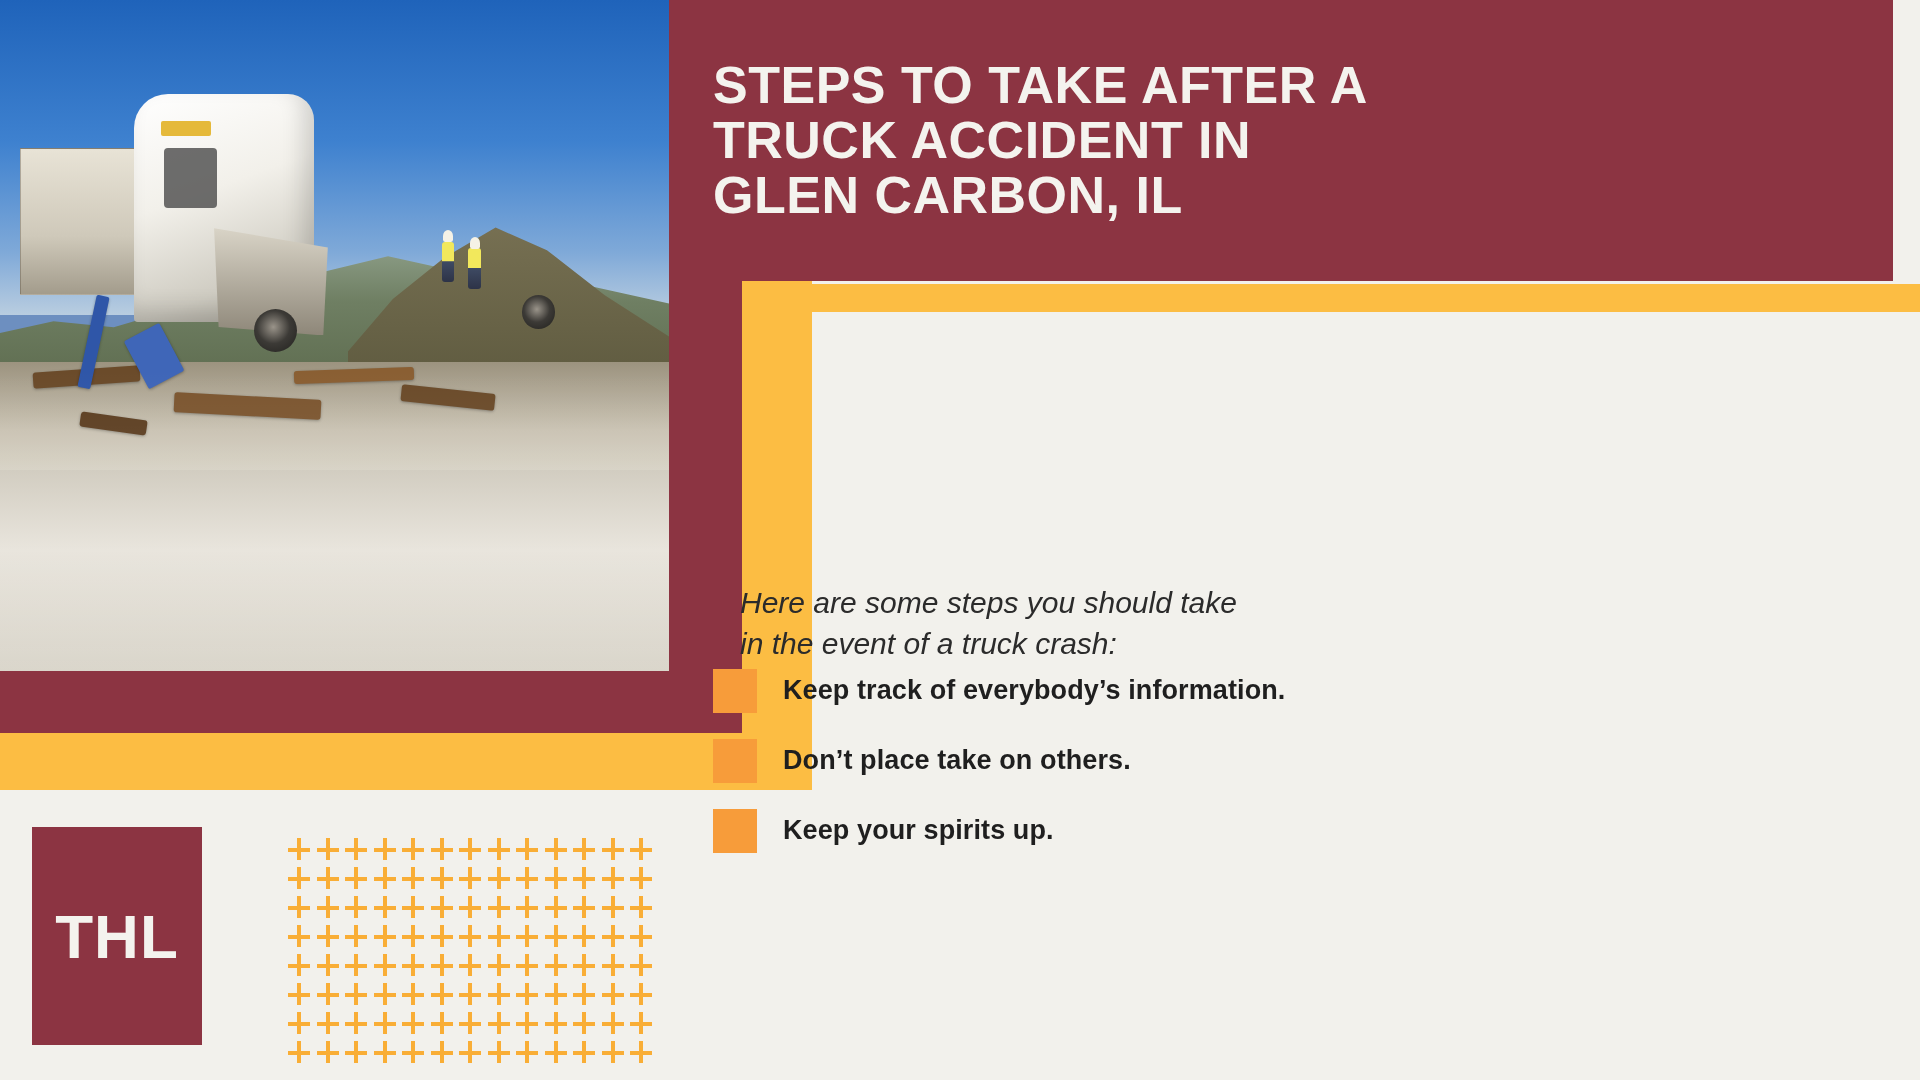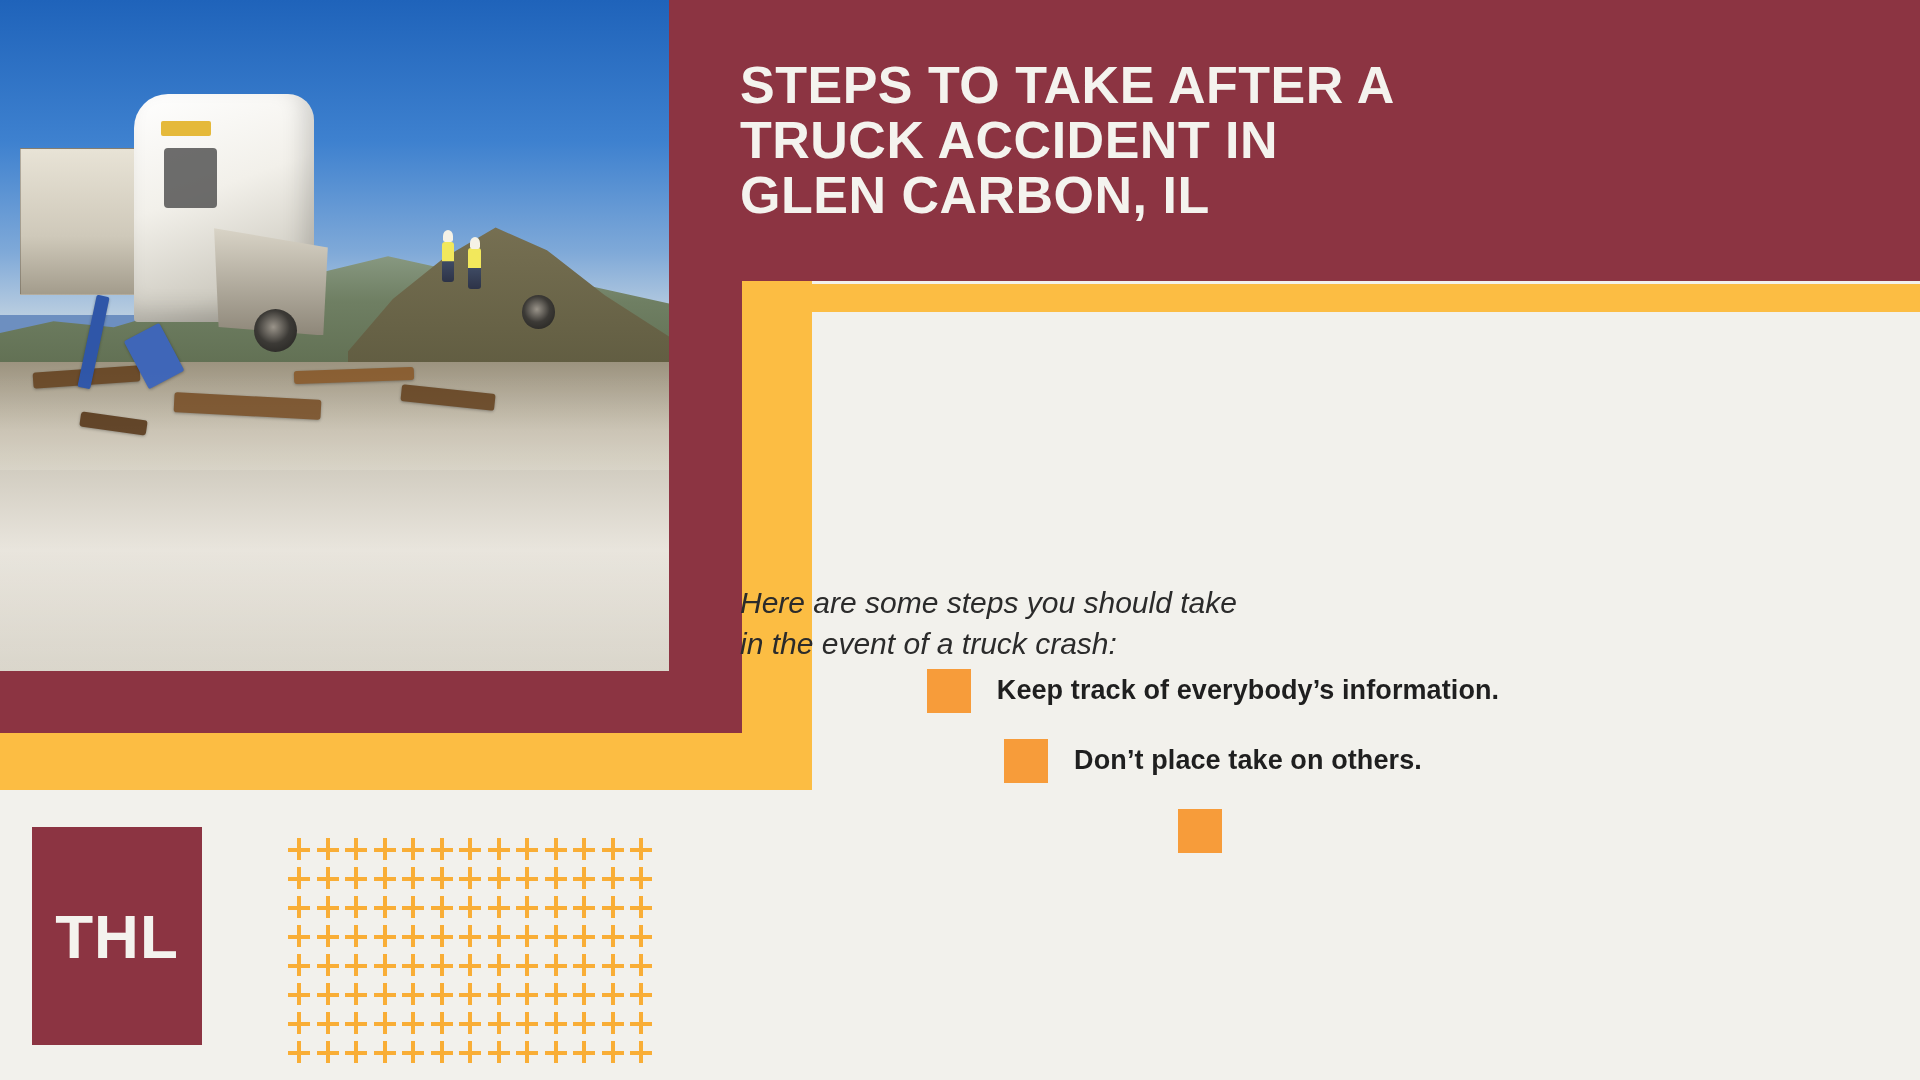--- a/index.html
+++ b/index.html
@@ -101,21 +101,21 @@
     position:absolute; left:10%; top:-28%; width:80%; height:30%;
     background:#f5f2e6; border-radius:50% 50% 20% 20%;
   }
   .photo-haze {
     position:absolute; inset:0;
     background:linear-gradient(180deg,rgba(255,255,255,0) 55%, rgba(255,255,255,.18) 100%);
   }
 
   
   .header-block {
-    position:absolute; left:712px; top:0; width:1208px; height:281px;
+    position:absolute; left:685px; top:0; width:1208px; height:281px;
     background:var(--maroon);
     display:flex; align-items:center;
   }
   .header-title {
     color:#f4f3ee;
     font-size:52px;
     font-weight:bold;
     line-height:1.06;
     letter-spacing:.5px;
     padding-left:28px;
@@ -128,21 +128,21 @@
     background:var(--yellow);
   }
 
   .intro-text {
     position:absolute; left:740px; top:582px; width:720px;
     font-size:30px; font-style:italic; line-height:1.38;
     color:#2b2b2b; white-space:pre-line;
   }
 
   .bullet-list { position:absolute; left:713px; top:660px; width:1000px; }
-  .bullet-row { display:flex; align-items:center; height:61px; margin-bottom:9px;justify-content:center; }
+  .bullet-row { display:flex; align-items:center; height:61px; margin-bottom:9px; }
   .bullet-marker {
     width:44px; height:44px; background:var(--orange);
     flex:0 0 44px; margin-right:26px;
   }
   .bullet-label {
     font-size:27px; font-weight:bold; color:#1f1f1f; letter-spacing:.1px;
   }
 
   
   .logo-box {
@@ -232,20 +232,21 @@
   <div class="bullet-row">
     <span class="bullet-marker"></span>
     <span class="bullet-label">Keep track of everybody’s information.</span>
   </div>
   <div class="bullet-row">
     <span class="bullet-marker"></span>
     <span class="bullet-label">Don’t place take on others.</span>
   </div>
   <div class="bullet-row">
     <span class="bullet-marker"></span>
+    <span class="bullet-label">Keep your spirits up.</span>
   </div>
 </div>
 
 <div class="logo-box">
   <span class="logo-text">THL</span>
 </div>
 
 <div class="plus-grid" id="plus-grid">
     <span class="plus-cell"></span>
     <span class="plus-cell"></span>

